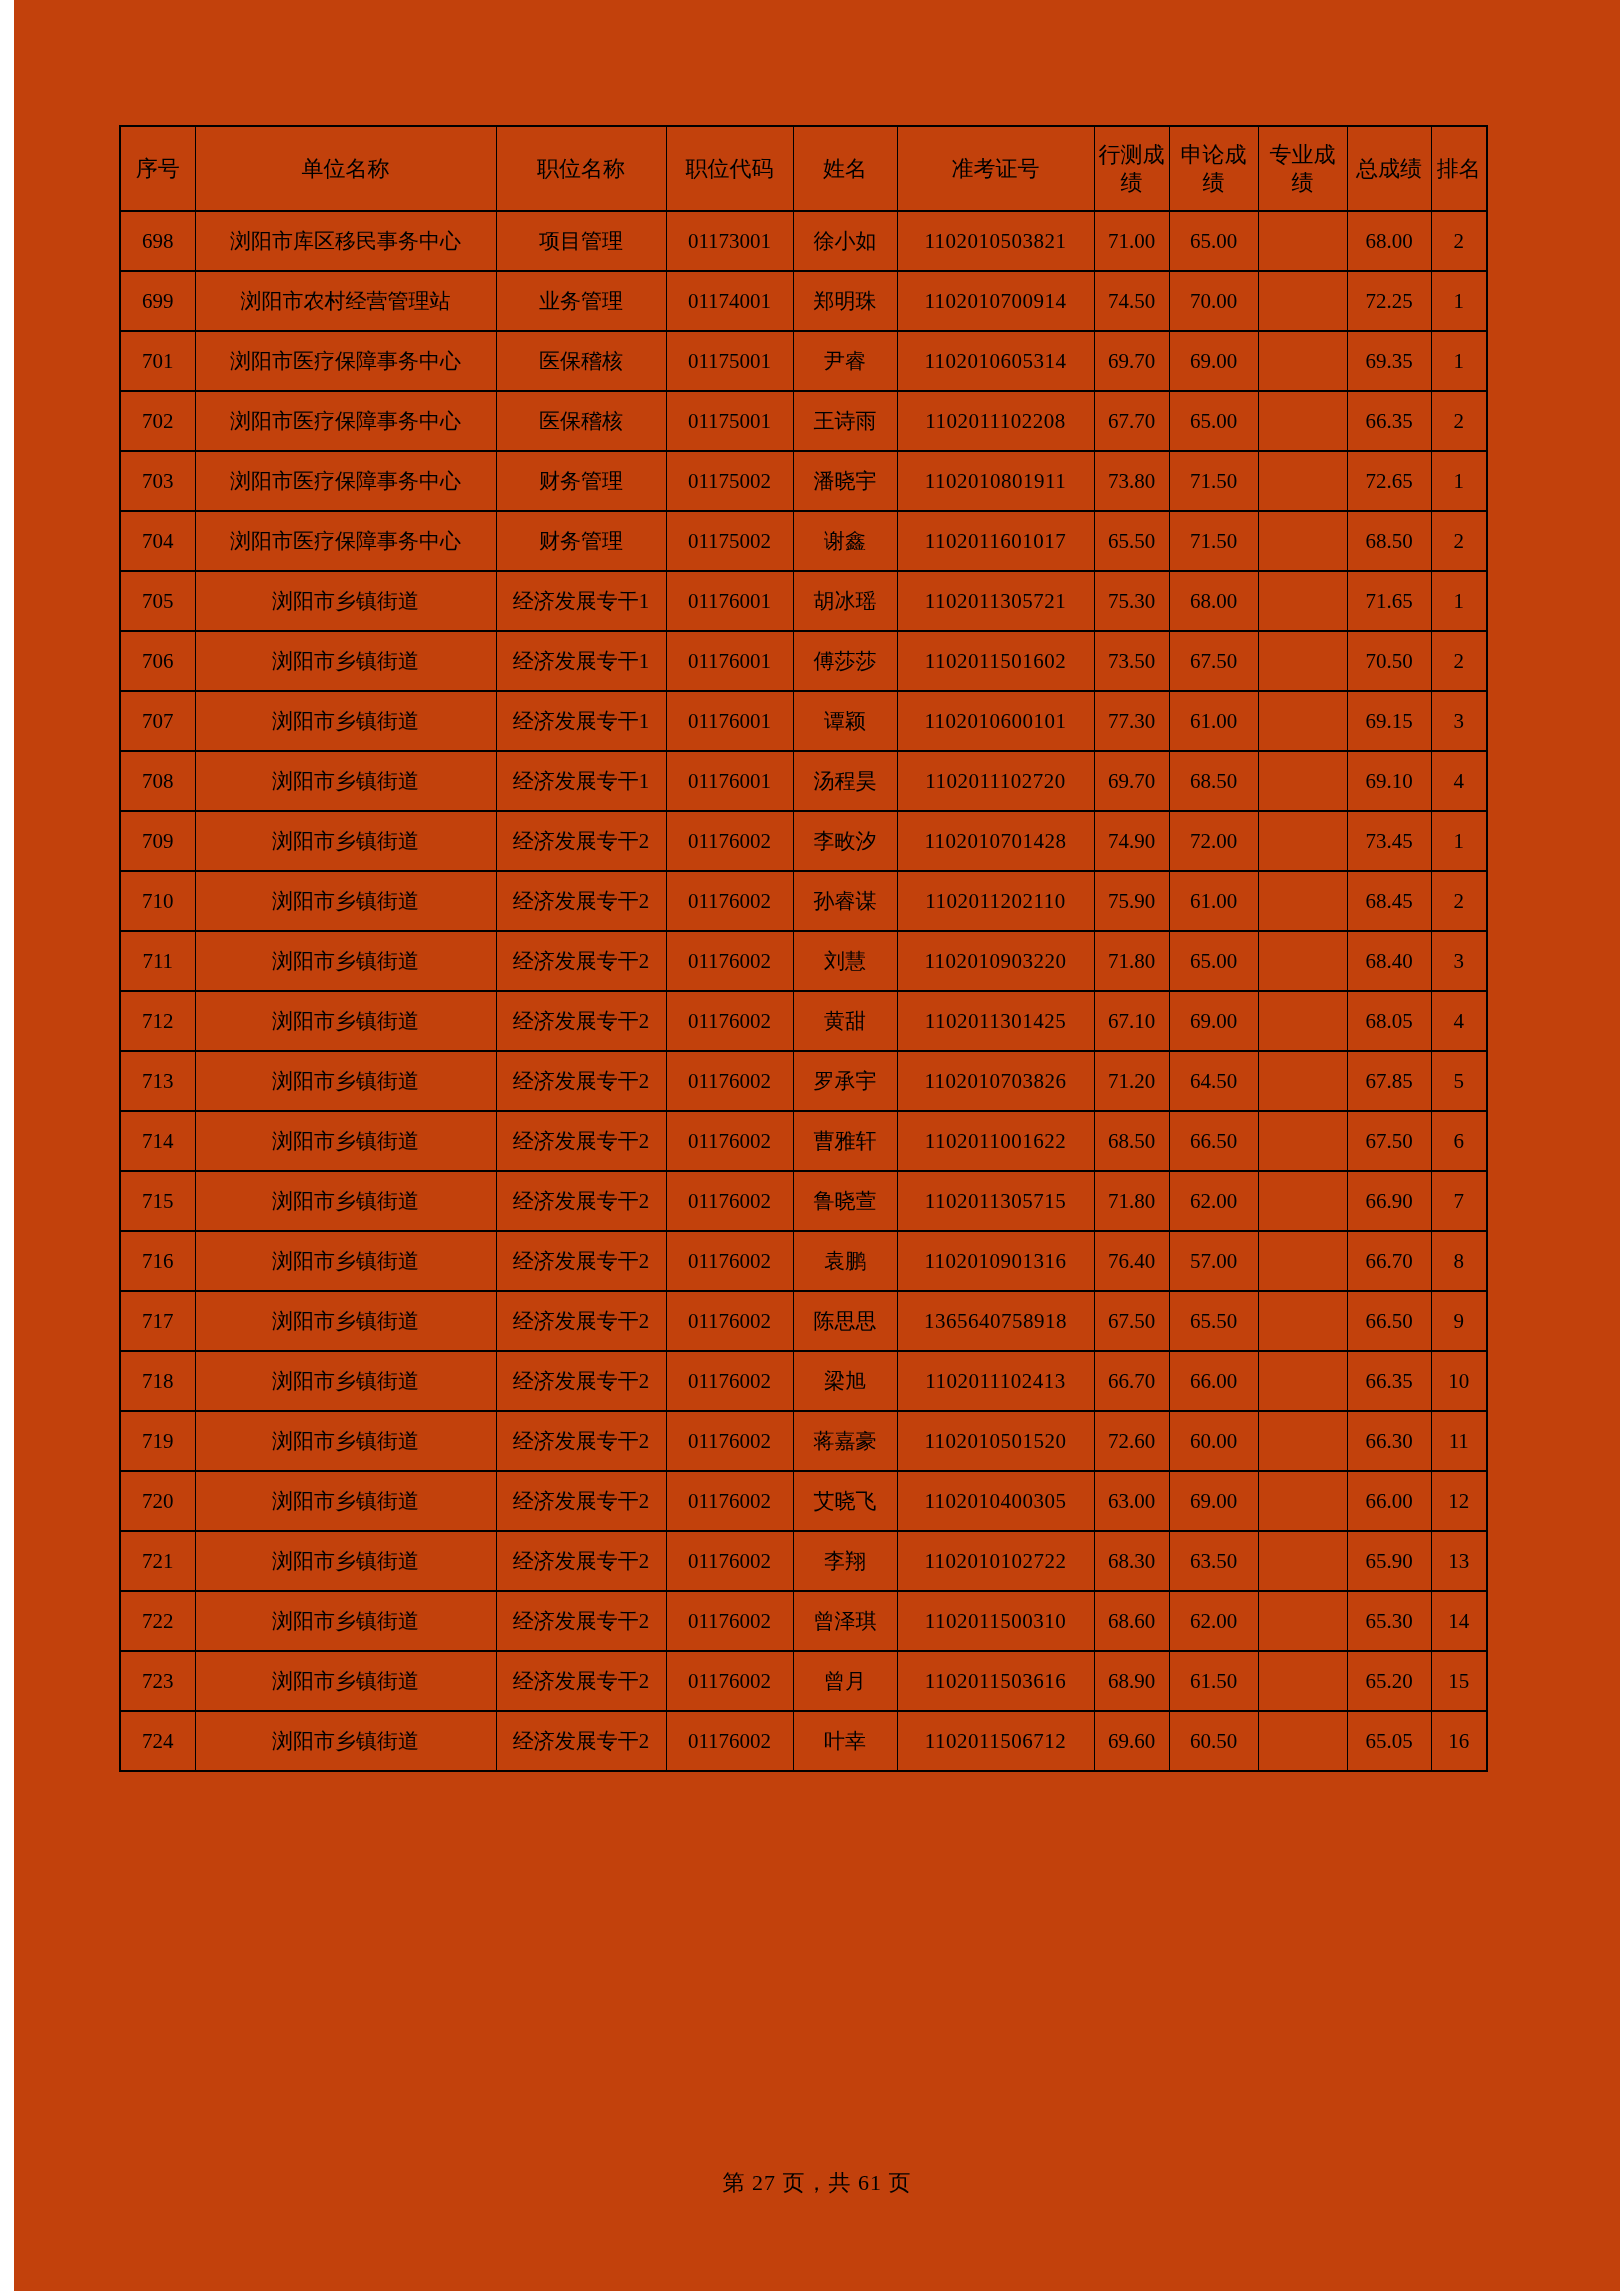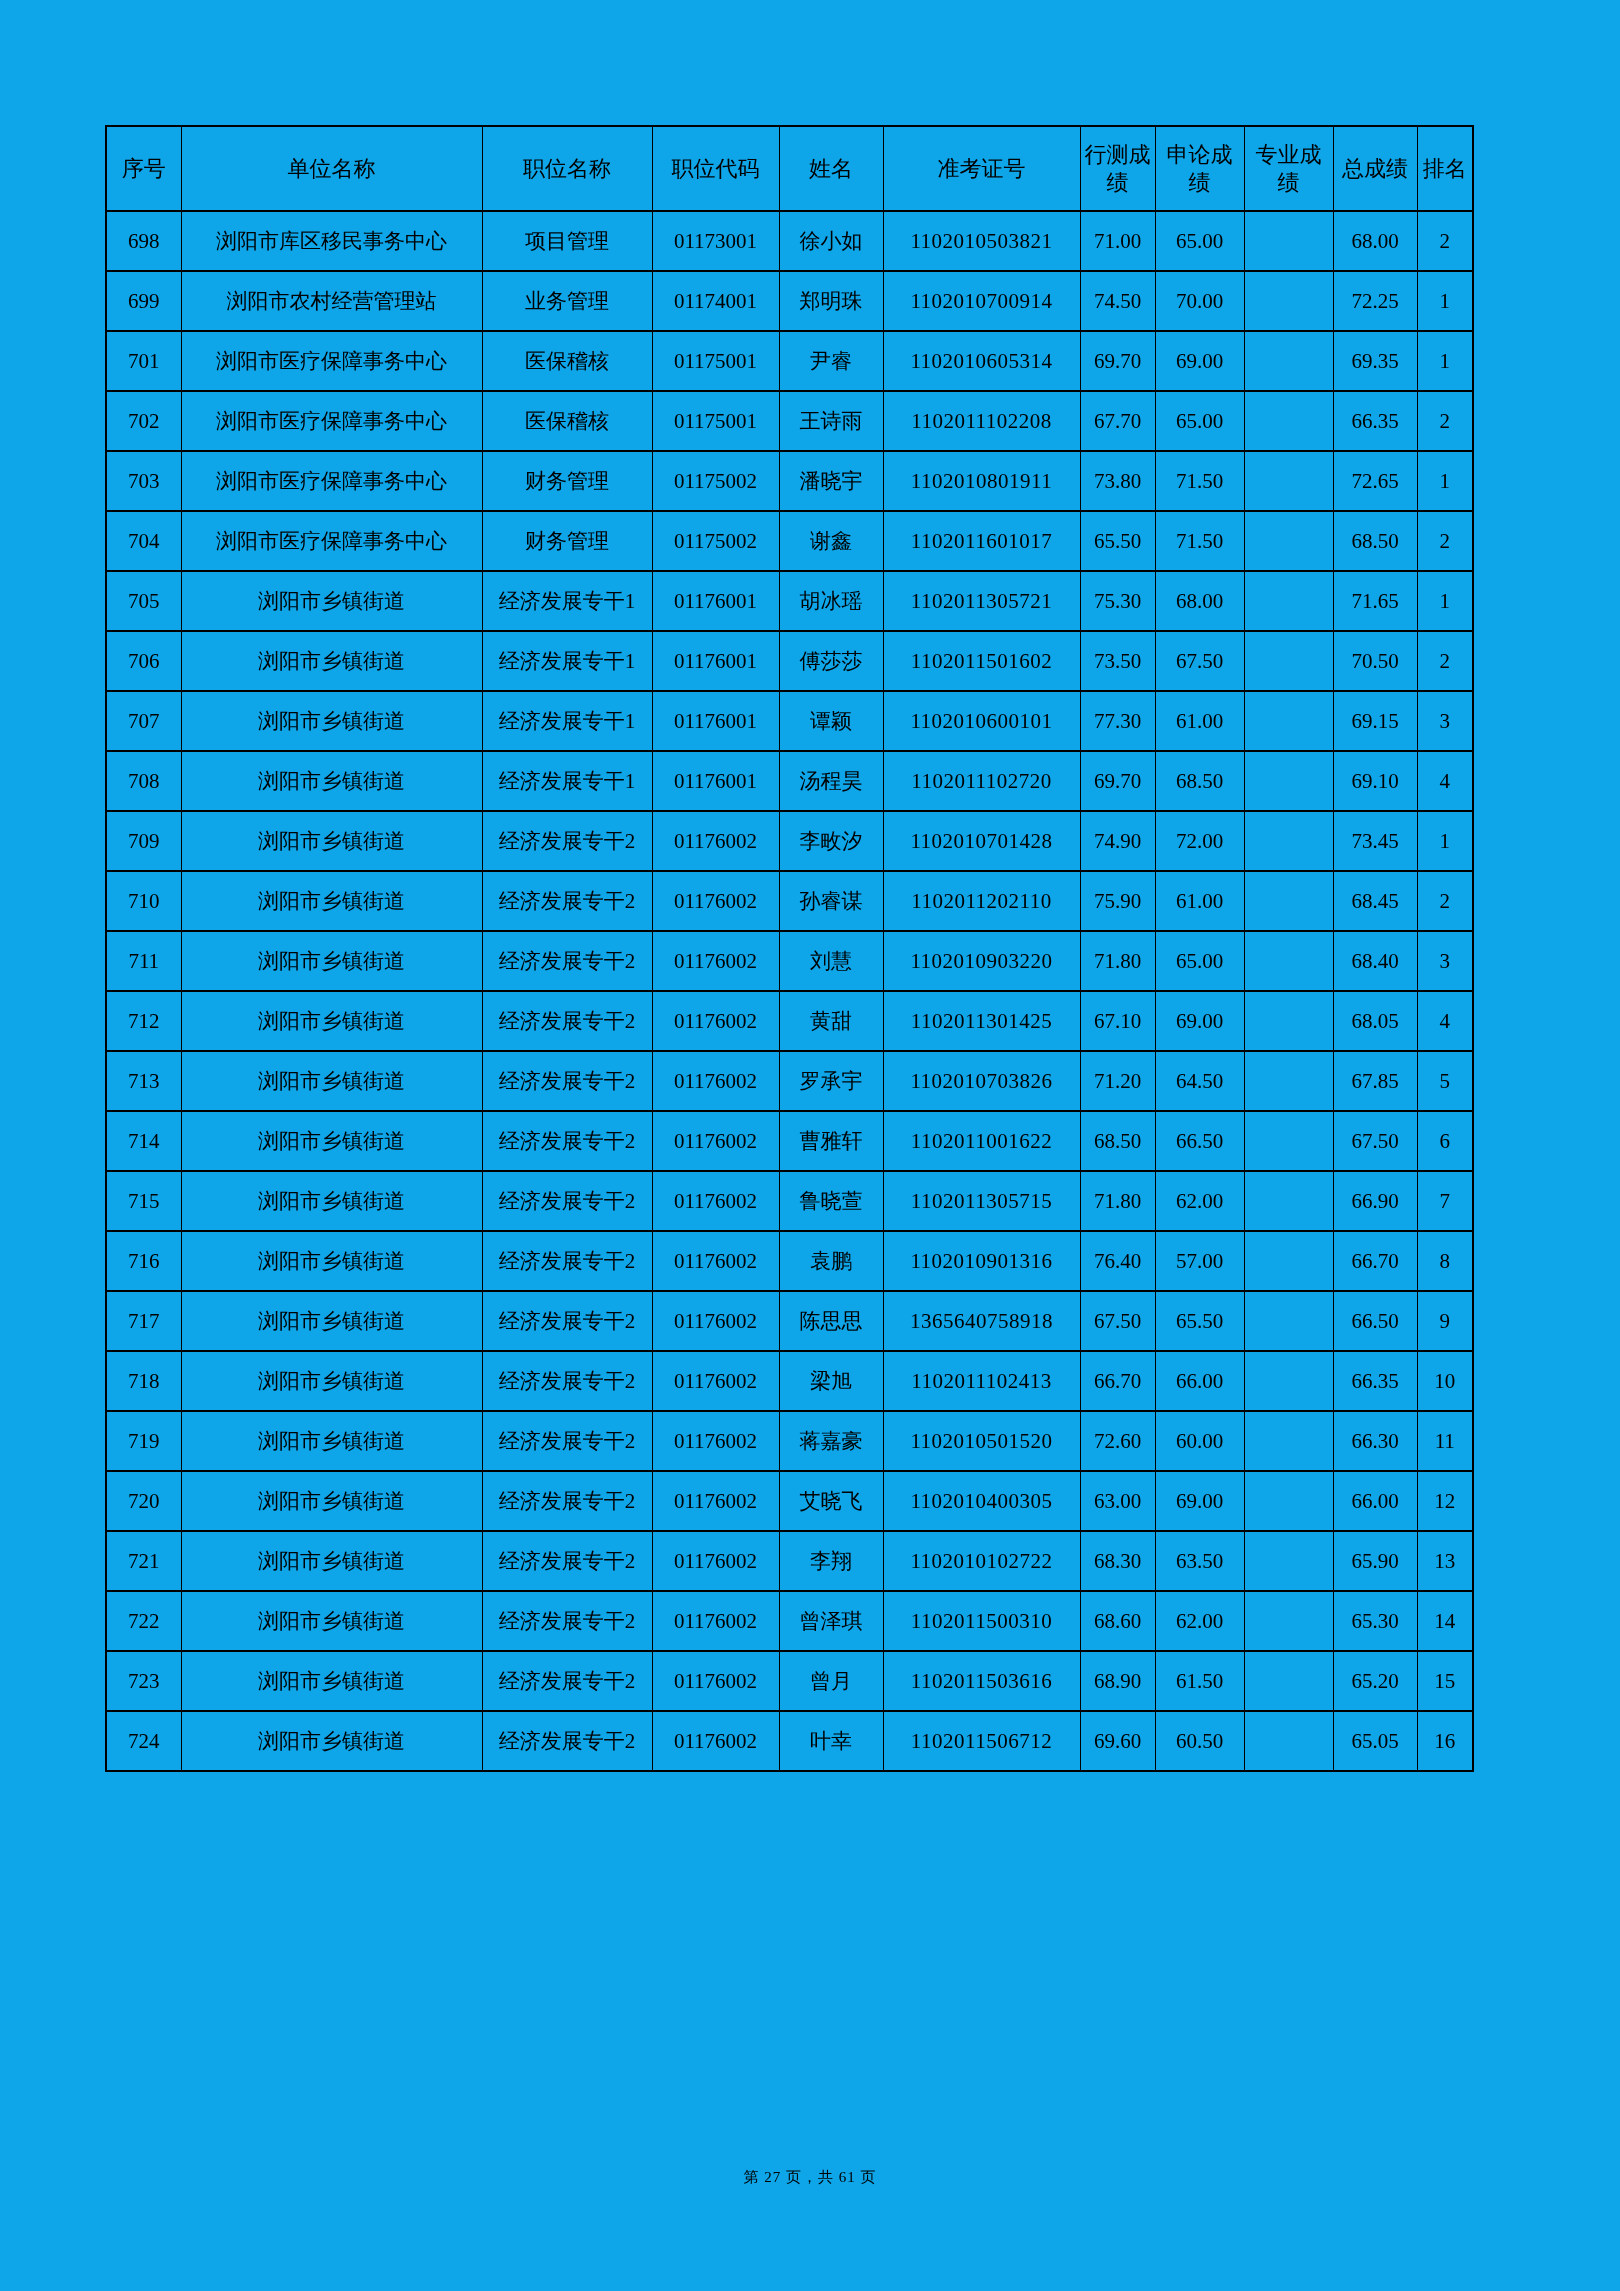--- a/index.html
+++ b/index.html
@@ -1,21 +1,21 @@
 <!DOCTYPE html>
 <html><head>
 <meta charset="utf-8">
 <style>
   html,body{margin:0;padding:0;background:#ffffff;}
   body{
     width:1620px;height:2292px;position:relative;
     font-family:"Liberation Serif","DejaVu Serif",serif;
     color:#000;
   }
-  .sheet{position:absolute;inset:0;background:#0ea5e9;}
+  .sheet{position:absolute;inset:0;background:#c2410c;margin-left:14px;}
   table.score{
     position:absolute;left:105px;top:125px;
     border-collapse:collapse;table-layout:fixed;
     width:1368px;
     border:2.9px solid #000;
   }
   table.score th, table.score td{
     border-left:1.5px solid #000;
     border-right:1.5px solid #000;
     border-top:2.5px solid #000;
@@ -31,21 +31,21 @@
   table.score thead th{
     height:83px;
     font-size:22px;
     border-bottom:2.9px solid #000;
   }
   table.score tbody tr{height:60px;}
   table.score tbody tr.bold td{font-weight:normal;}
   td[data-name="cell-ticket"]{letter-spacing:0.5px;}
   .page-footer{
     position:absolute;left:0;top:2168px;width:100%;
-    text-align:center;font-size:15px;color:#000;
+    text-align:center;font-size:22px;color:#000;
     letter-spacing:1px;
   }
 </style>
 </head>
 <body>
 
 <div class="sheet" data-name="document-page">
 
   <table class="score" data-name="score-table">
     <colgroup data-name="score-table-colgroup">

